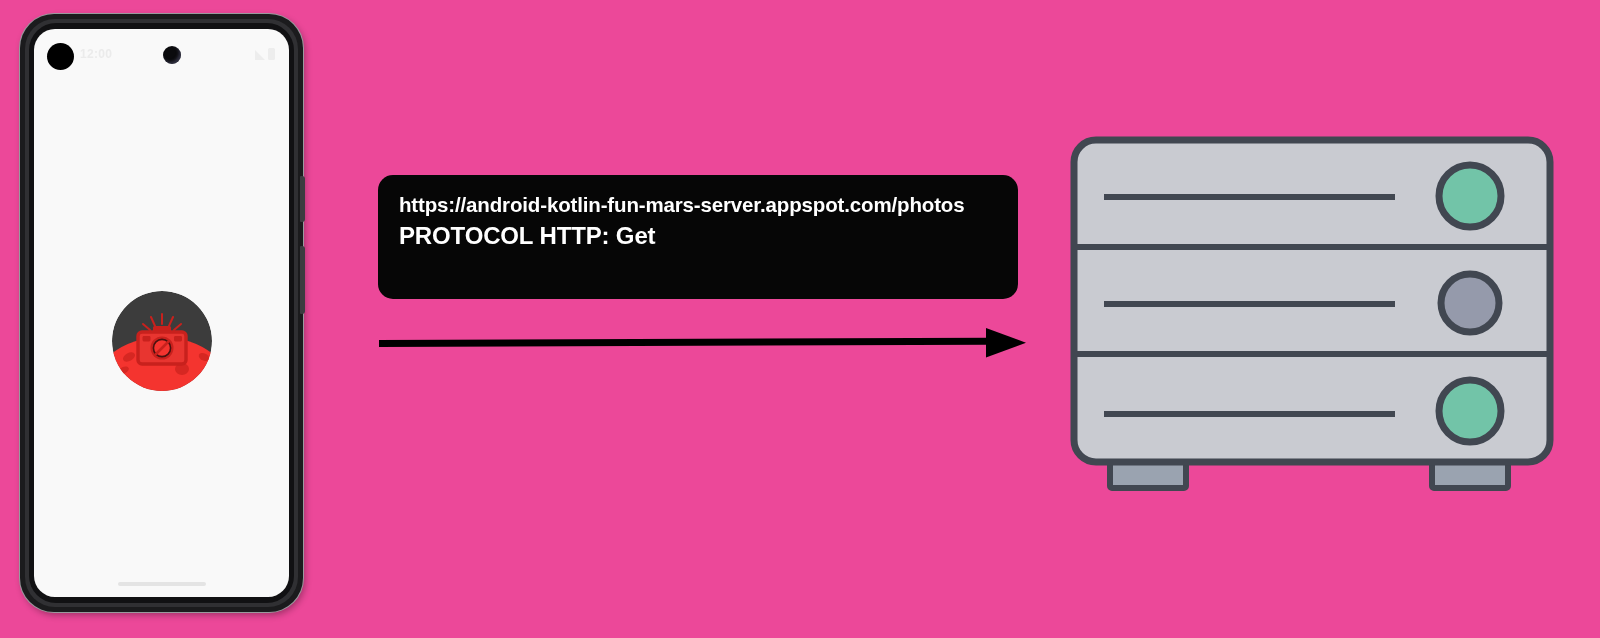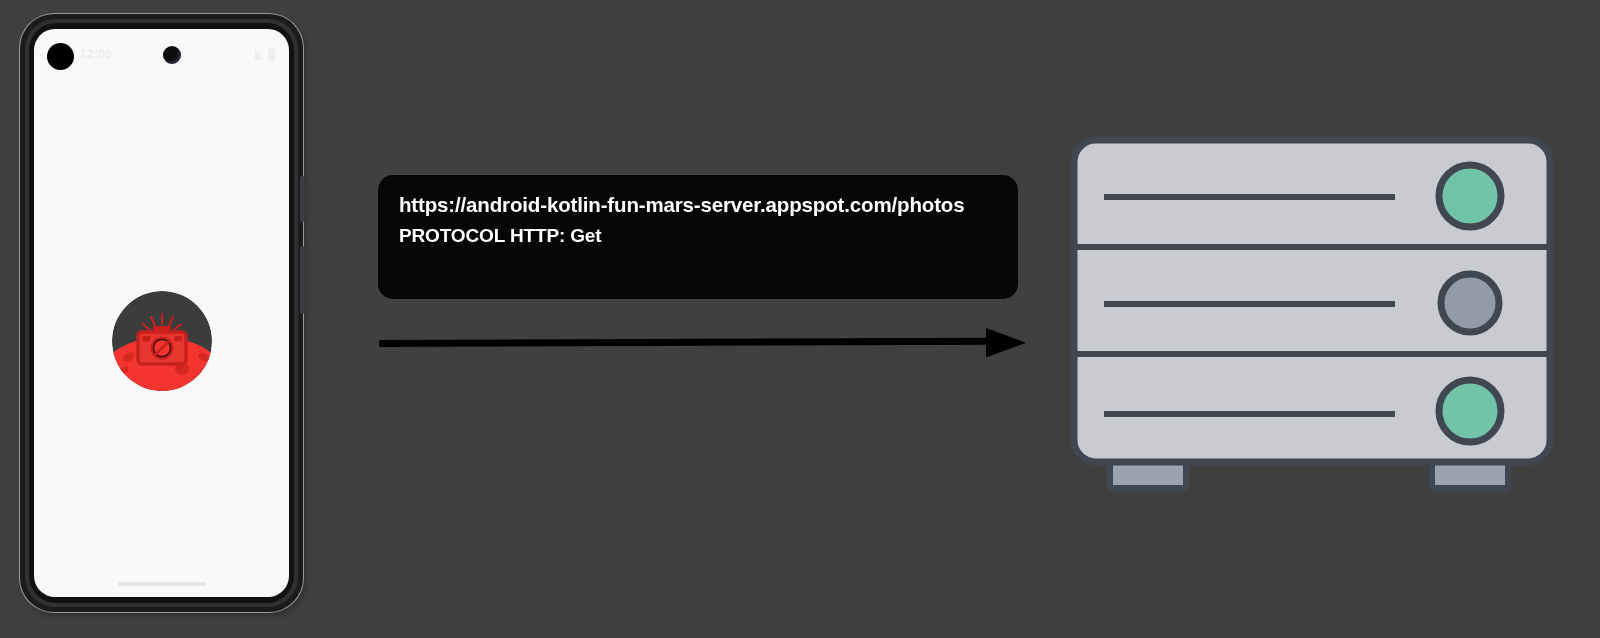--- a/index.html
+++ b/index.html
@@ -7,21 +7,21 @@
     padding: 0;
     background: #ffffff;
   }
   body {
     font-family: "Liberation Sans", sans-serif;
   }
   #canvas {
     position: relative;
     width: 1600px;
     height: 638px;
-    background: #404040;
+    background: #ec4899;
     overflow: hidden;
   }
 
   
   #phone-device {
     position: absolute;
     left: 20px;
     top: 14px;
     width: 283px;
     height: 598px;
@@ -146,21 +146,21 @@
     top: 175px;
     width: 640px;
     height: 124px;
     background: #060606;
     border-radius: 15px;
     box-sizing: border-box;
     padding: 14px 21px 0 21px;
   }
   .bubble-line {
     color: #ffffff;
-    font-size: 19px;
+    font-size: 24px;
     font-weight: bold;
     line-height: 31px;
     letter-spacing: -0.15px;
     white-space: nowrap;
   }
   .bubble-url {
     color: #ffffff;
     font-size: 20.5px;
     font-weight: bold;
     line-height: 31px;

